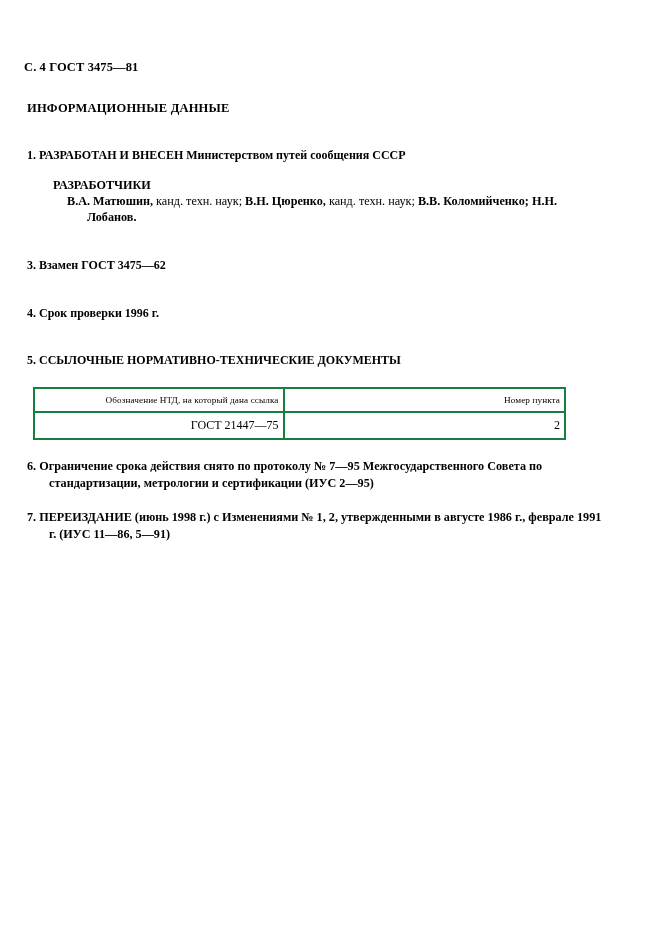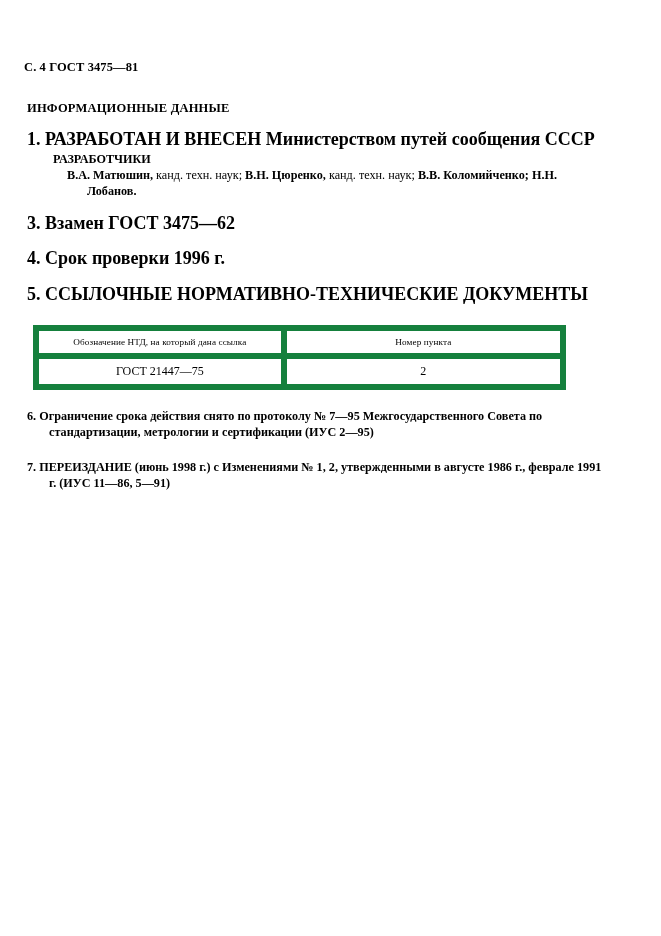--- a/index.html
+++ b/index.html
@@ -31,35 +31,36 @@
     margin: 0 0 0 -3px;
   }
   .doc-title {
     text-align: left;
     font-size: 12.5px;
     font-weight: bold;
     letter-spacing: 0.2px;
     margin: 26px 0 0 0;
   }
   .item {
-    margin-top: 12px;
-    font-size: 18px;
+    margin-top: 32px;
+    font-size: 12px;
     line-height: 1.32;
   }
   .item-num {
     font-weight: bold;
   }
   .item-body {
     display: inline;
     font-weight: bold;
   }
   .normal {
     font-weight: normal;
   }
   .sub-head {
+    margin-top: 14px;
     margin-left: 26px;
     font-weight: bold;
     font-size: 12.2px;
   }
   .devs {
     margin-top: 0;
     margin-left: 40px;
     font-size: 12.2px;
     line-height: 1.35;
     font-weight: bold;
@@ -73,23 +74,23 @@
     padding-left: 22px;
     text-indent: -22px;
   }
   table.refs {
     border-collapse: collapse;
     width: 533px;
     margin: 18px 0 0 6px;
     font-family: "Liberation Serif", serif;
   }
   table.refs th, table.refs td {
-    border: 6px solid #15803d;
+    border: 2px solid #15803d;
     font-weight: normal;
-    text-align: center;
+    text-align: right;
     vertical-align: middle;
   }
   table.refs th {
     font-size: 9.2px;
     padding: 6px 4px;
     letter-spacing: 0.1px;
   }
   table.refs td {
     font-size: 12px;
     padding: 5px 4px;

